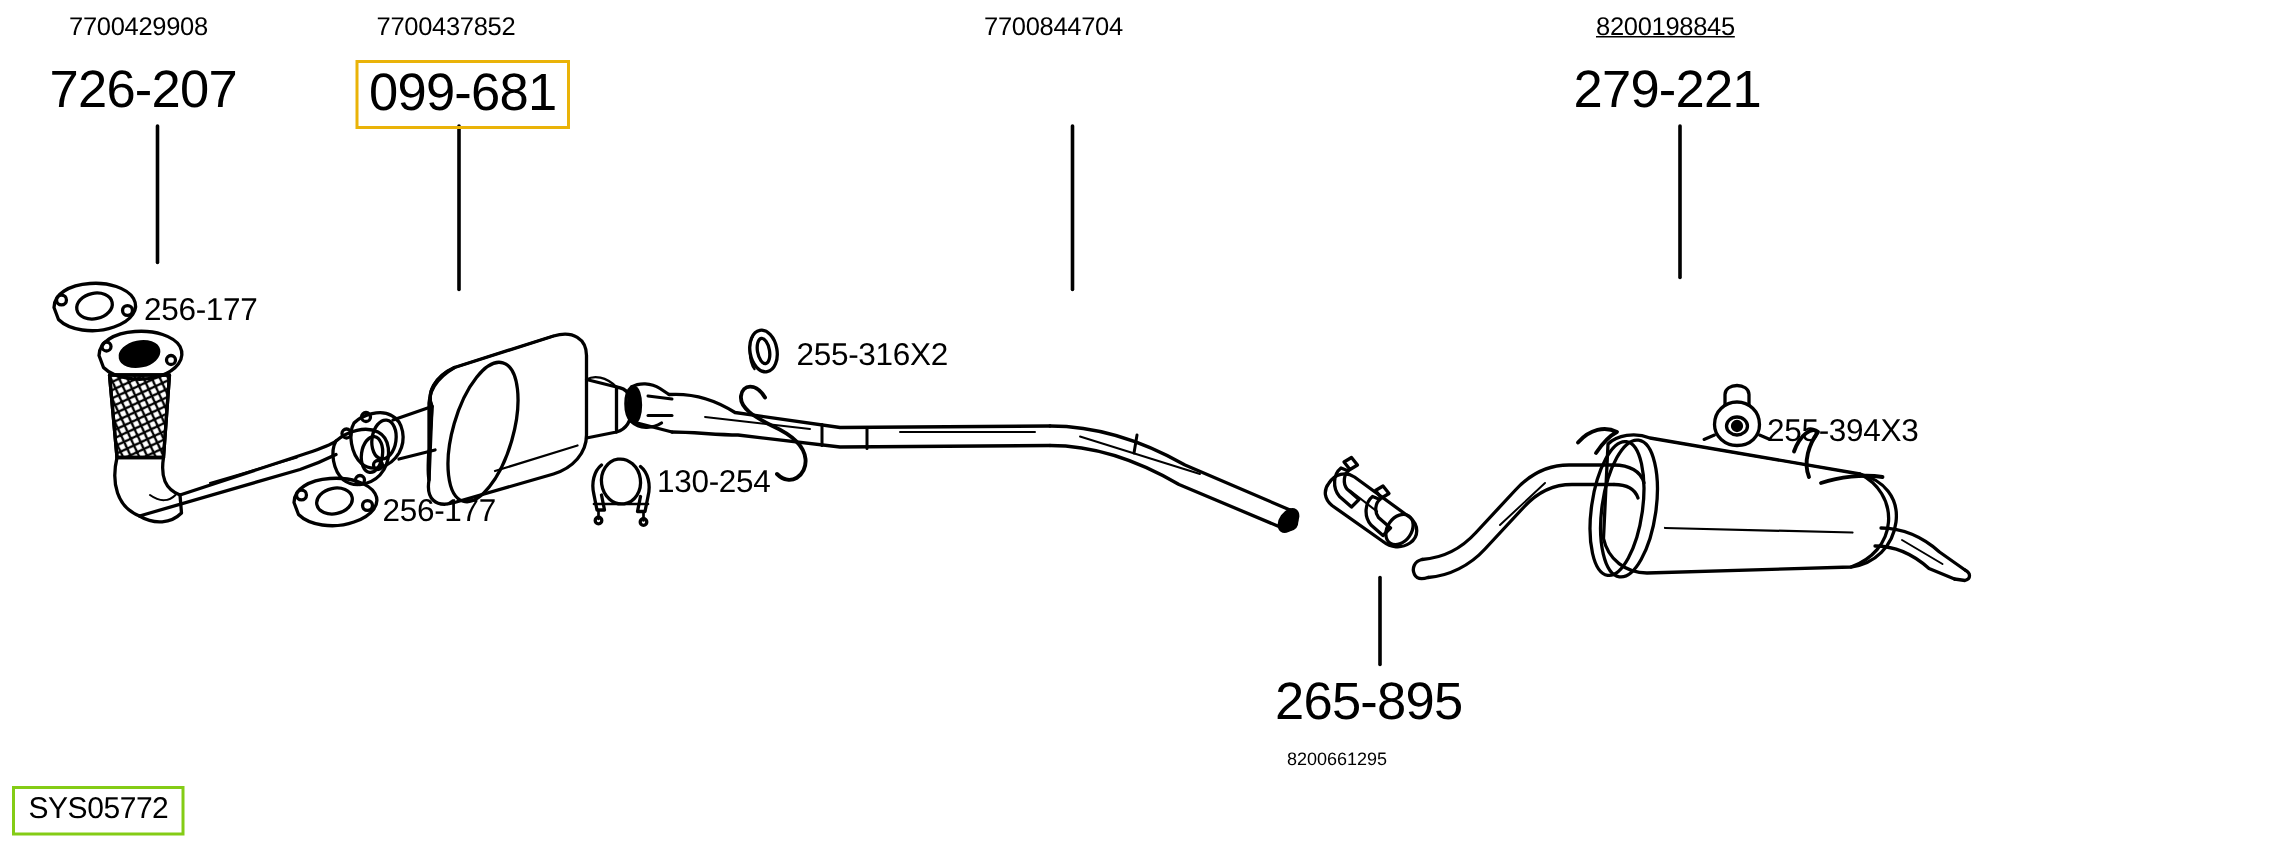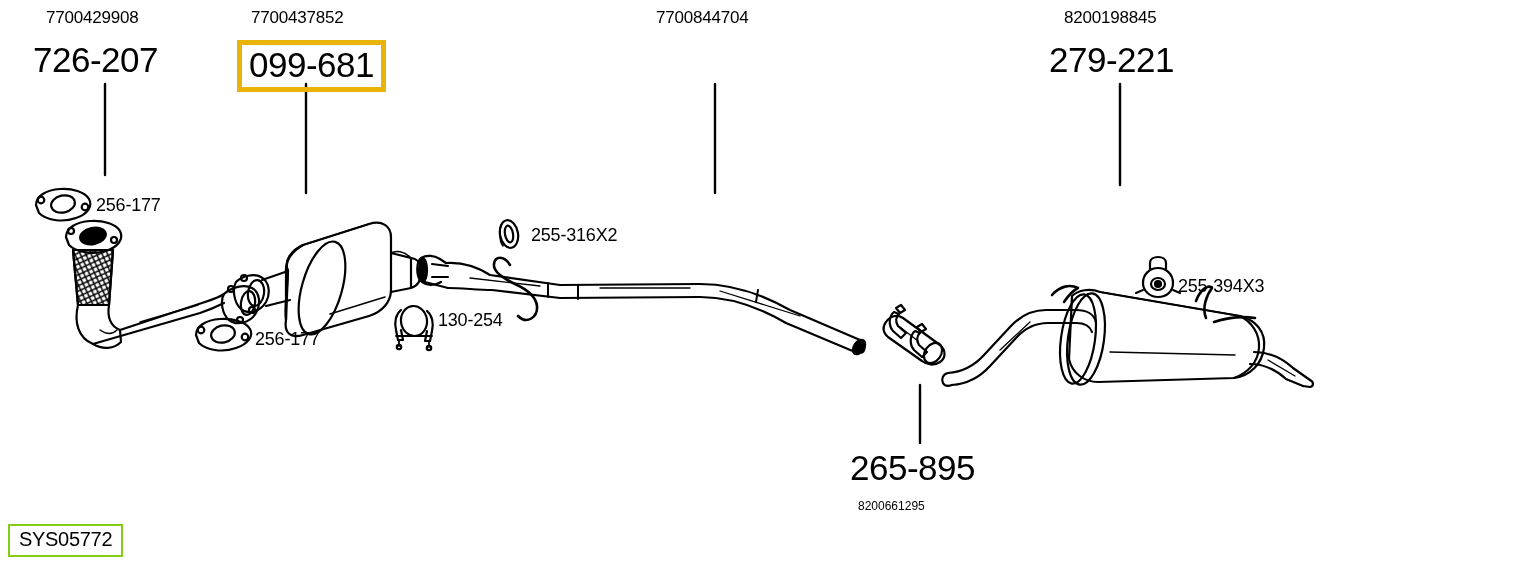--- a/index.html
+++ b/index.html
@@ -33,25 +33,25 @@
   }
   .label-partno {
     font-size: 17px;
     letter-spacing: -0.2px;
   }
   .label-main {
     font-size: 35px;
     letter-spacing: -0.5px;
   }
   .label-main.boxed {
-    border: 5px solid #eab308;
+    border: 2px solid #eab308;
     padding: 2px 7px 5px 7px;
   }
   .label-sub {
-    font-size: 18px;
+    font-size: 21px;
     letter-spacing: -0.2px;
   }
   .label-sysbox {
     font-size: 20px;
     border: 2px solid #84cc16;
     padding: 3px 9px 6px 9px;
     letter-spacing: -0.3px;
   }
   .label-sub-small {
     font-size: 12px;
@@ -260,21 +260,21 @@
   </svg>
 
   <div class="label label-partno" style="left:46px; top:9px;">7700429908</div>
   <div class="label label-main" style="left:33px; top:42px;">726-207</div>
 
   <div class="label label-partno" style="left:251px; top:9px;">7700437852</div>
   <div class="label label-main boxed" style="left:237px; top:40px;">099-681</div>
 
   <div class="label label-partno" style="left:656px; top:9px;">7700844704</div>
 
-  <div class="label label-partno" style="left:1064px; top:9px;">8200198845</div>
+  <div class="label label-partno" style="left:1064px; top:9px;text-decoration:underline;">8200198845</div>
   <div class="label label-main" style="left:1049px; top:42px;">279-221</div>
 
   <div class="label label-sub" style="left:96px; top:196px;">256-177</div>
   <div class="label label-sub" style="left:255px; top:330px;">256-177</div>
   <div class="label label-sub" style="left:438px; top:311px;">130-254</div>
   <div class="label label-sub" style="left:531px; top:226px;">255-316X2</div>
   <div class="label label-sub" style="left:1178px; top:277px;">255-394X3</div>
 
   <div class="label label-main" style="left:850px; top:450px;">265-895</div>
   <div class="label label-sub-small" style="left:858px; top:500px;">8200661295</div>

